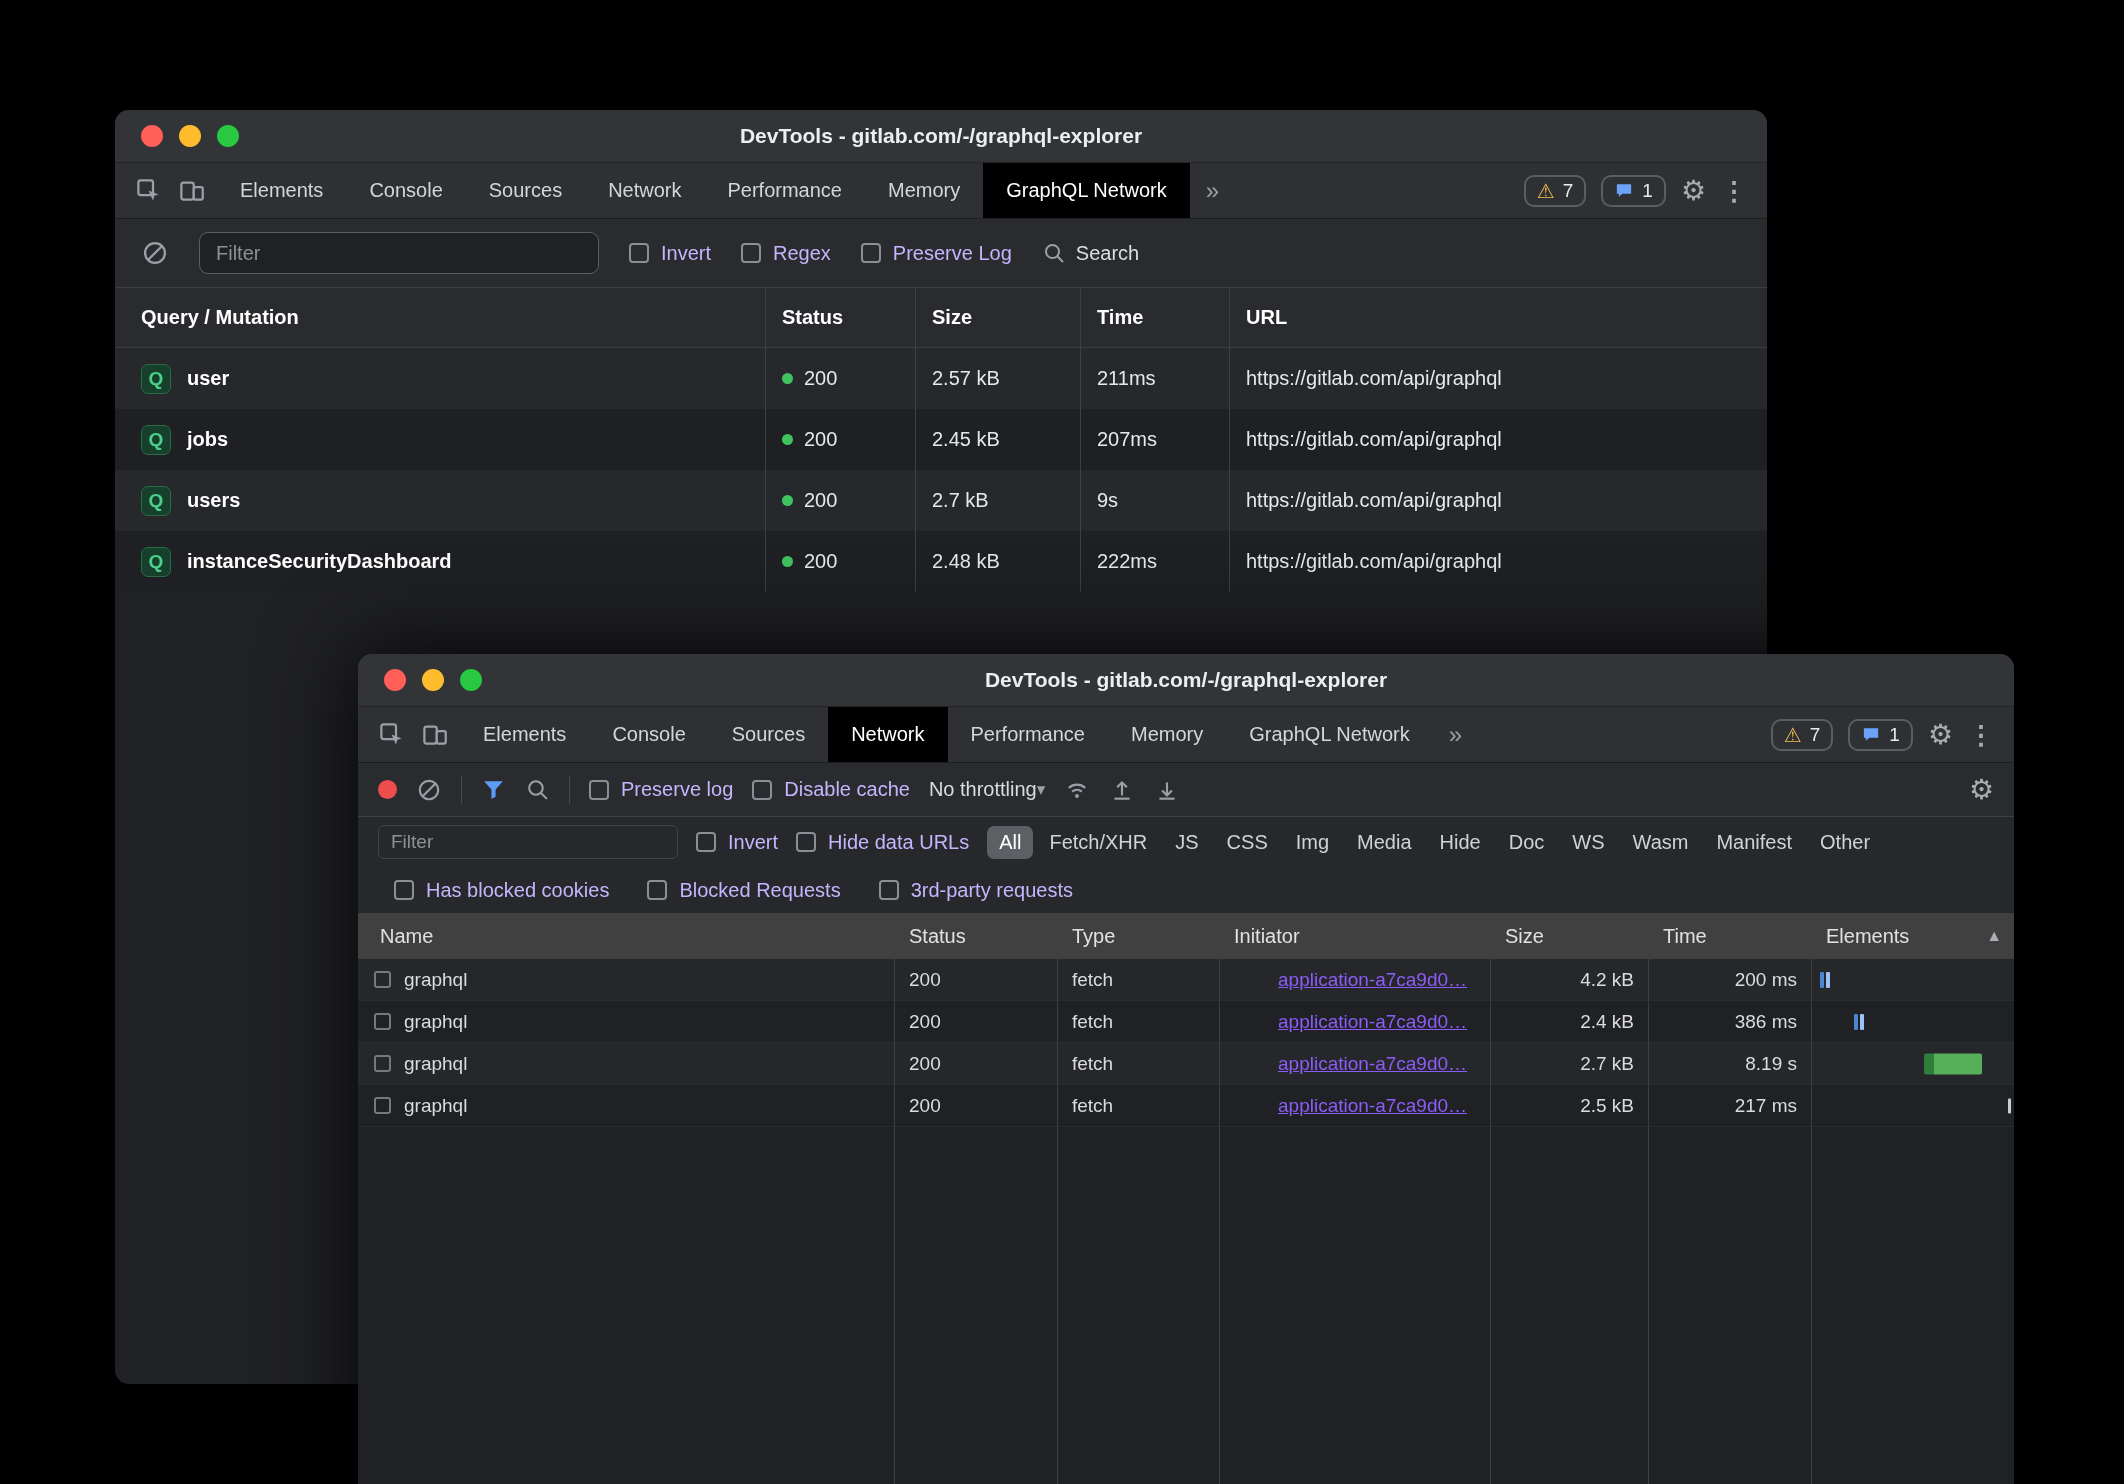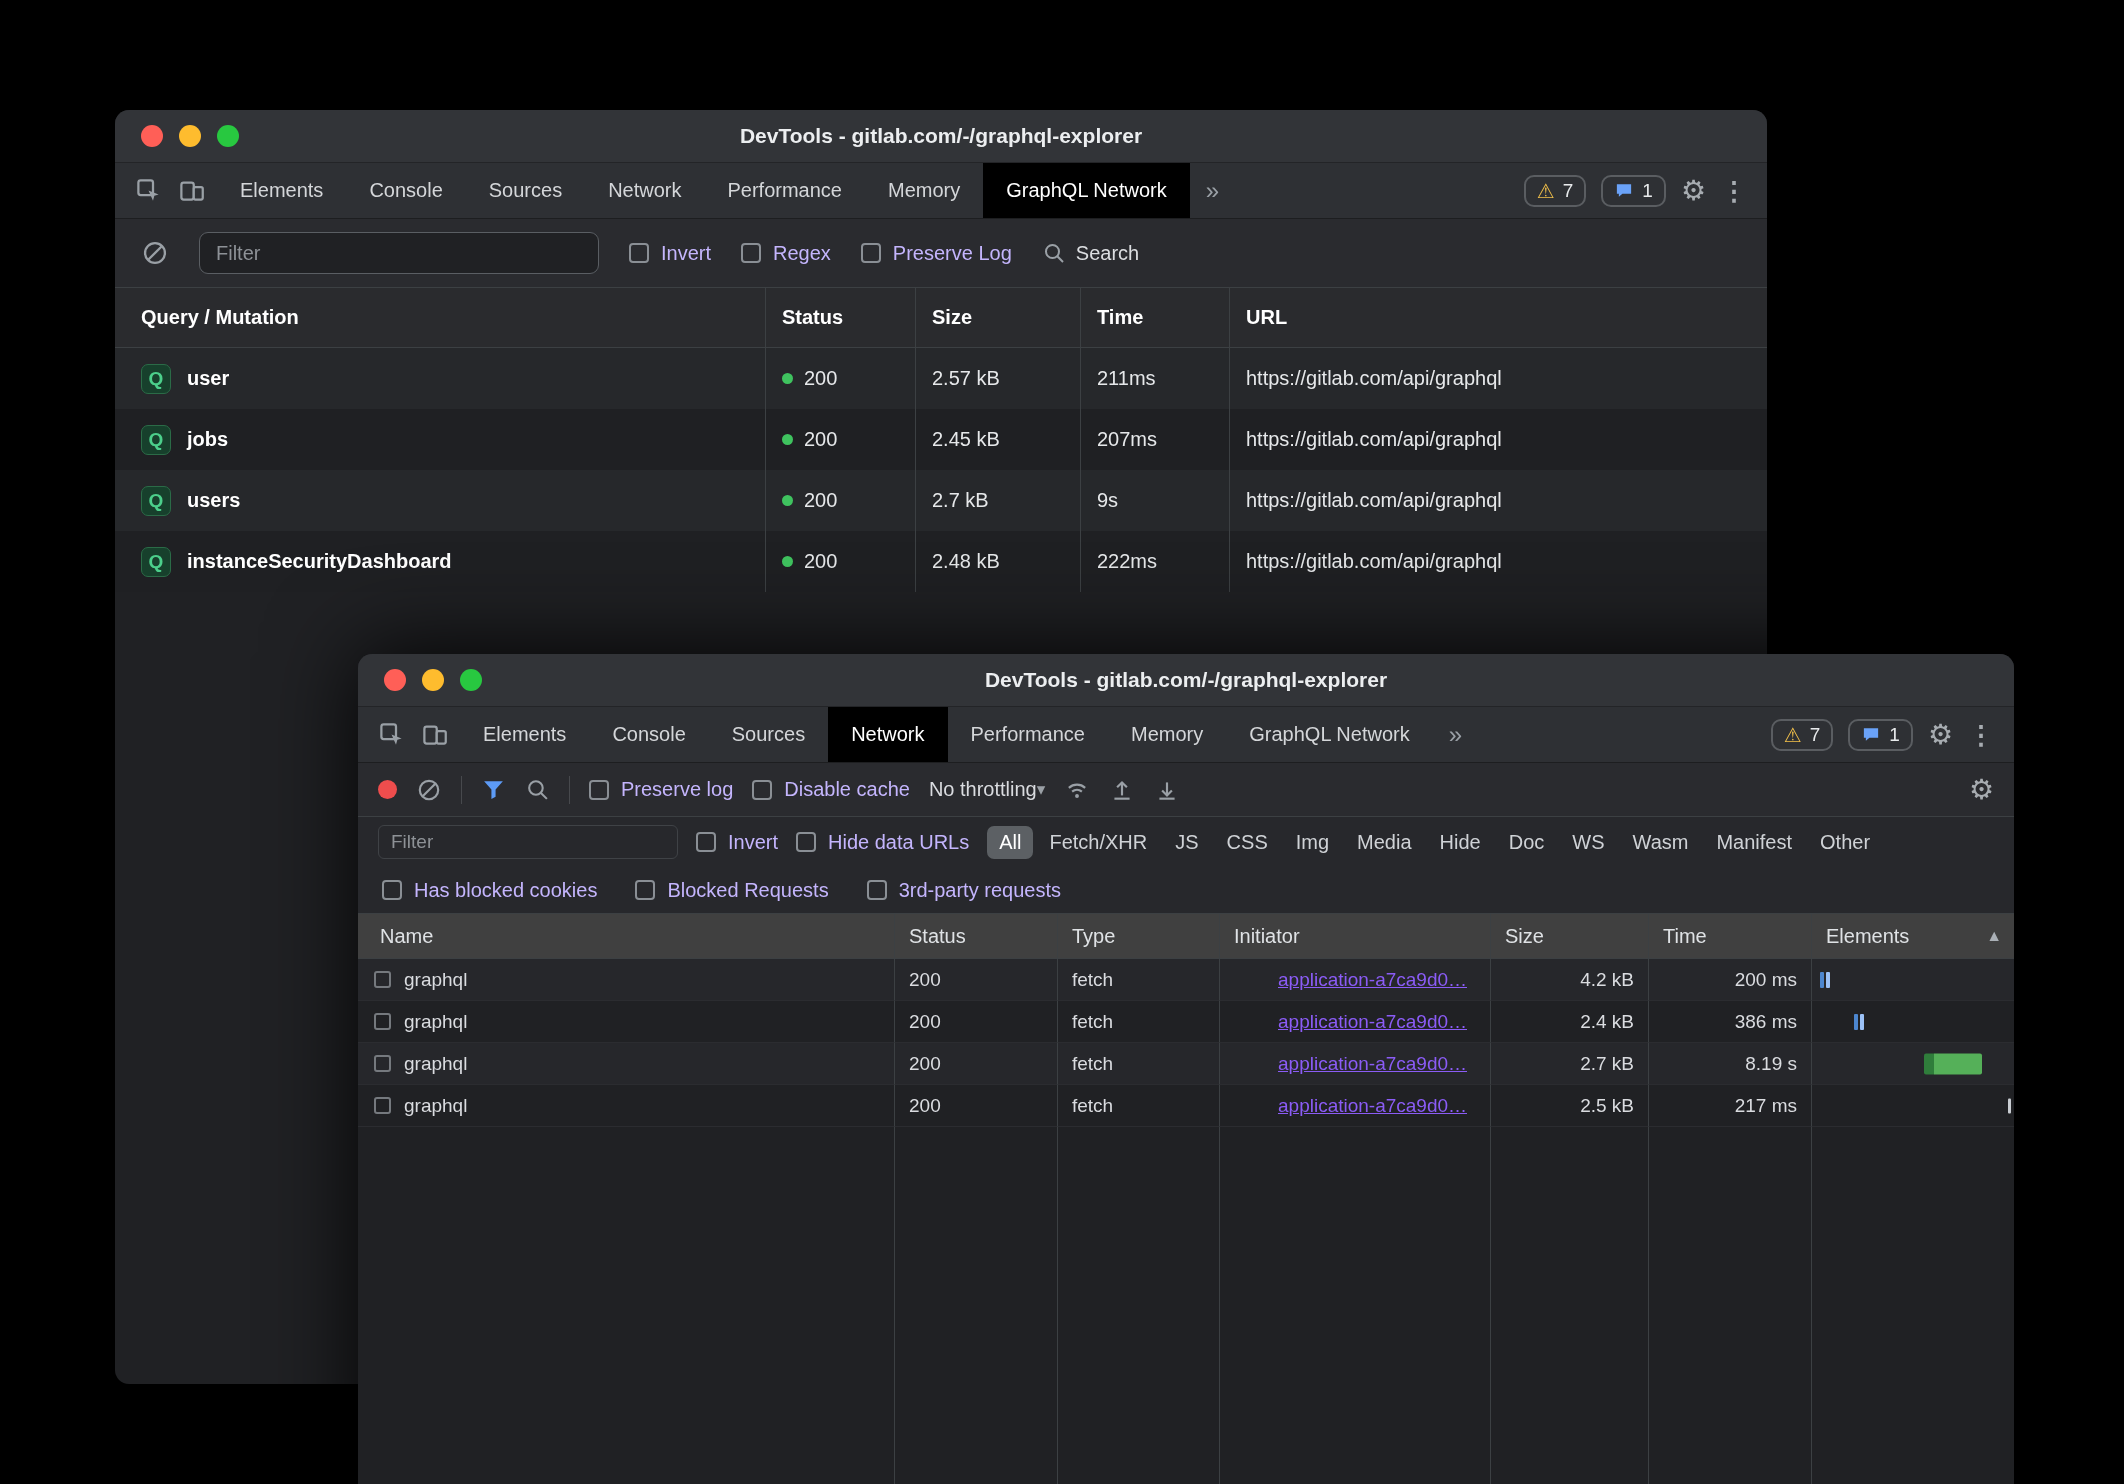--- a/index.html
+++ b/index.html
@@ -60,21 +60,21 @@
   .caret{color:#9aa0a6;font-size:17px;}
   .push-right{margin-left:auto;}
 
   .filter-row{height:50px;display:flex;align-items:center;gap:18px;padding:0 20px;background:#27282c;}
   .filter-input2{width:300px;height:34px;box-sizing:border-box;background:transparent;border:1px solid #3f4246;border-radius:6px;color:#e8eaed;font-size:19px;padding:0 12px;outline:none;font-family:"Liberation Sans",sans-serif;}
   .filter-input2::placeholder{color:#8d9196;}
   .pills{display:flex;align-items:center;gap:4px;}
   .pill{padding:5px 12px;font-size:20px;color:#cfd2d6;border-radius:7px;white-space:nowrap;}
   .pill.selected{background:#5c6064;color:#fff;}
 
-  .filters2{height:46px;display:flex;align-items:center;gap:38px;padding:0 24px;background:#27282c;border-bottom:1px solid #3c4043;}
+  .filters2{height:46px;display:flex;align-items:center;gap:38px;padding:0 36px;background:#27282c;border-bottom:1px solid #3c4043;}
 
   .net-wrap{position:relative;height:574px;background:#202124;}
   .collines{position:absolute;inset:0;z-index:0;}
   .colline{position:absolute;top:0;bottom:0;width:1px;background:#3c4043;}
   .net-table{position:relative;z-index:1;display:grid;grid-template-columns:536px 163px 162px 271px 158px 163px 1fr;}
   .nh{height:45px;display:flex;align-items:center;padding:0 14px;font-size:20px;color:#dfe2e5;background:#404040;border-bottom:1px solid #3c4043;box-sizing:border-box;}
   .nh:not(.first-col),.nc:not(.first-col){border-left:1px solid #3c4043;}
   .nh.first-col{padding-left:22px;}
   .nh.wfhead{justify-content:space-between;padding-right:12px;}
   .sortglyph{color:#aab0b6;font-size:16px;}

